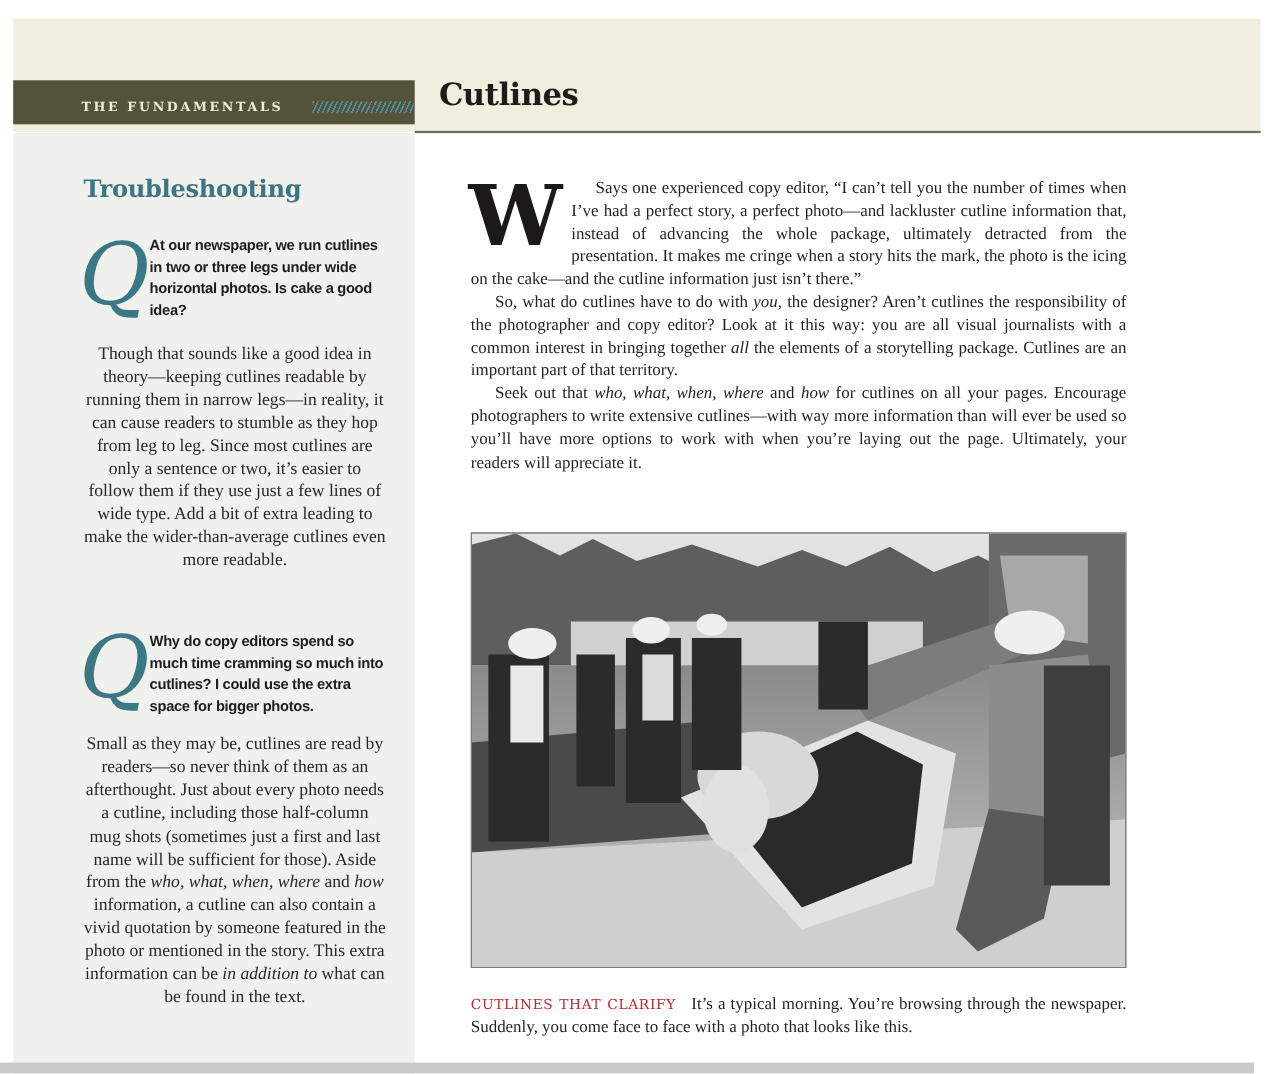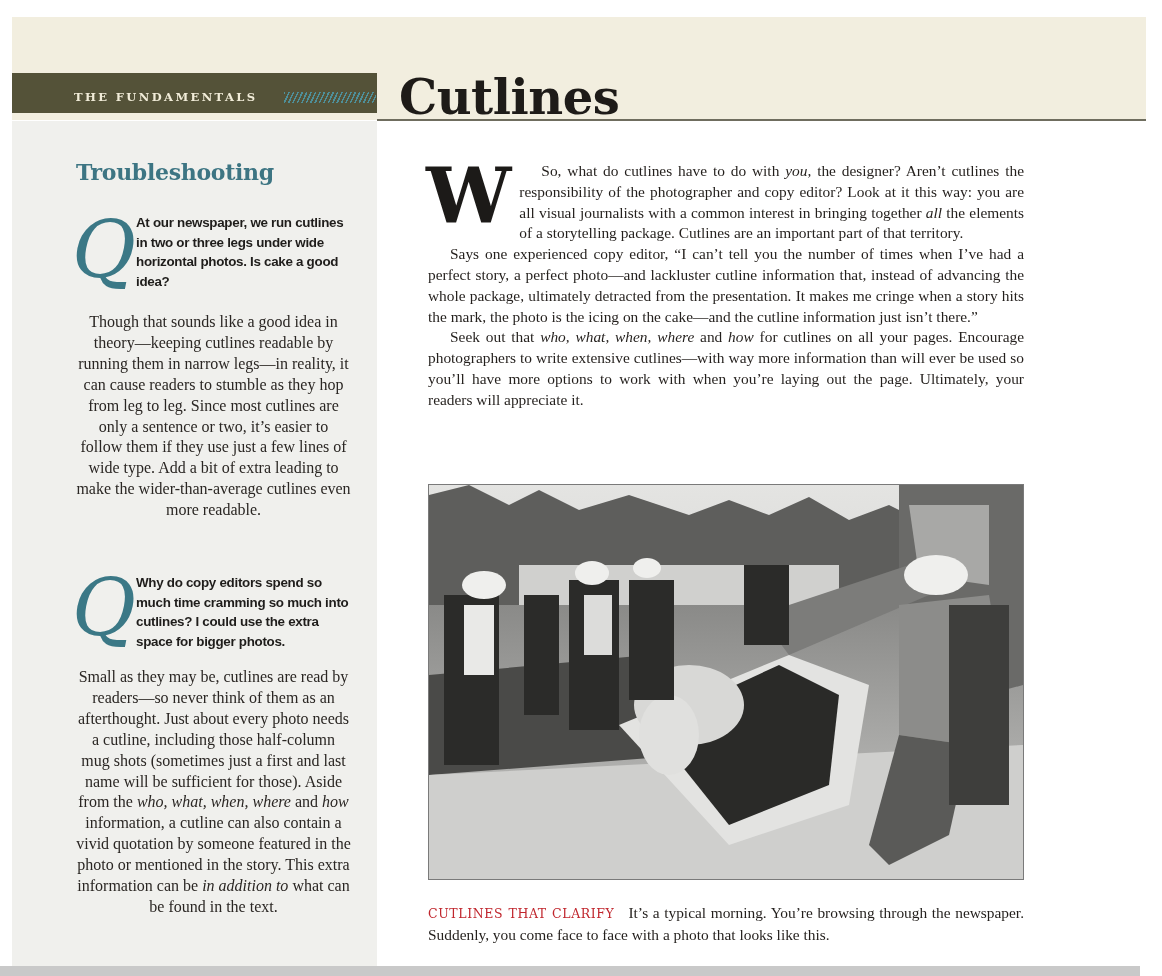--- a/index.html
+++ b/index.html
@@ -7,21 +7,21 @@
          font-family:"DejaVu Serif", serif; color:#231f1c; }
   .page { position:absolute; left:12px; top:17px; width:1134px; height:959px; background:#fff; }
   .header-band { position:absolute; left:0; top:0; width:1134px; height:103px; background:#f2eedf; }
   .header-rule { position:absolute; left:365px; top:102px; width:769px; height:2px; background:#6f6d5e; }
   .section-bar { position:absolute; left:0; top:56px; width:365px; height:40px; background:#545238; }
   .section-label { position:absolute; left:62px; top:17px; font-family:"DejaVu Serif", serif; font-weight:bold;
                    font-size:11.5px; letter-spacing:2.4px; color:#f1ecd8; }
   .hatch { position:absolute; left:272px; top:19px; width:92px; height:11px;
            background:repeating-linear-gradient(115deg, #4e8f99 0 1.5px, transparent 1.5px 4px); }
   .page-title { position:absolute; left:387px; top:52px; font-family:"DejaVu Serif", serif; font-weight:bold;
-                font-size:48px; letter-spacing:-0.5px; color:#1e1b18; }
+                font-size:28px; letter-spacing:-0.5px; color:#1e1b18; }
   .sidebar { position:absolute; left:0; top:104px; width:365px; height:924px; background:#f0f0ed; }
   .sb-head { position:absolute; left:64px; top:38px; font-family:"DejaVu Serif", serif; font-weight:bold;
              font-size:22px; color:#3d7583; letter-spacing:-0.3px; }
   .q-letter { position:absolute; font-family:"DejaVu Serif", serif; font-size:78px; color:#3b7886; line-height:1; font-style:italic; }
   .q-text { position:absolute; left:124px; width:215px; font-family:"Liberation Sans", sans-serif; font-weight:bold;
             font-size:13.4px; line-height:19.5px; color:#1f1d1b; letter-spacing:-0.3px; }
   .answer { position:absolute; left:64px; width:275px; font-family:"Liberation Serif", serif; font-size:16px;
             line-height:20.9px; color:#2a2623;text-align:center; }
   .main-text { position:absolute; left:416px; width:596px; font-family:"Liberation Serif", serif; font-size:15.4px;
                line-height:20.8px; color:#231f1c; text-align:justify; }
@@ -59,22 +59,22 @@
     <div class="q-text" style="top:92px;">At our newspaper, we run cutlines in two or three legs under wide horizontal photos. Is cake a good idea?</div>
     <div class="answer" style="top:191px;">Though that sounds like a good idea in theory—keeping cutlines readable by running them in narrow legs—in reality, it can cause readers to stumble as they hop from leg to leg. Since most cutlines are only a sentence or two, it’s easier to follow them if they use just a few lines of wide type. Add a bit of extra leading to make the wider-than-average cutlines even more readable.</div>
 
     <div class="q-letter" style="left:60px; top:448px;">Q</div>
     <div class="q-text" style="top:452px;">Why do copy editors spend so much time cramming so much into cutlines? I could use the extra space for bigger photos.</div>
     <div class="answer" style="top:546px;"><span>Small as they may be, cutlines are read by readers—so never think of them as an afterthought. Just about every photo needs a cutline, including those half-column mug shots (sometimes just a first and last name will be sufficient for those). Aside from the </span><i>who, what, when, where</i><span> and </span><i>how</i><span> information, a cutline can also contain a vivid quotation by someone featured in the photo or mentioned in the story. This extra information can be </span><i>in addition to</i><span> what can be found in the text.</span></div>
   </div>
 
   <div class="main-text" style="top:144px;">
     <p class="first"><span class="dropcap">W</span></p>
+    <p>Says one experienced copy editor, “I can’t tell you the number of times when I’ve had a perfect story, a perfect photo—and lackluster cutline information that, instead of advancing the whole package, ultimately detracted from the presentation. It makes me cringe when a story hits the mark, the photo is the icing on the cake—and the cutline information just isn’t there.”</p>
     <p><span>So, what do cutlines have to do with </span><i>you,</i><span> the designer? Aren’t cutlines the responsibility of the photographer and copy editor? Look at it this way: you are all visual journalists with a common interest in bringing together </span><i>all</i><span> the elements of a storytelling package. Cutlines are an important part of that territory.</span></p>
-    <p>Says one experienced copy editor, “I can’t tell you the number of times when I’ve had a perfect story, a perfect photo—and lackluster cutline information that, instead of advancing the whole package, ultimately detracted from the presentation. It makes me cringe when a story hits the mark, the photo is the icing on the cake—and the cutline information just isn’t there.”</p>
     <p><span>Seek out that </span><i>who, what, when, where</i><span> and </span><i>how</i><span> for cutlines on all your pages. Encourage photographers to write extensive cutlines—with way more information than will ever be used so you’ll have more options to work with when you’re laying out the page. Ultimately, your readers will appreciate it.</span></p>
   </div>
 
   <div class="photo" title="Black-and-white photo: construction workers in hard hats and a photographer watch as a man pulls a large pig out of a bulldozer bucket with a rope.">
     <svg width="594" height="394" viewBox="0 0 594 394">
       <defs>
         <linearGradient id="sky" x1="0" y1="0" x2="0" y2="1">
           <stop offset="0" stop-color="#e4e4e2"></stop>
             <stop offset="1" stop-color="#bcbcba"></stop>
         </linearGradient>

